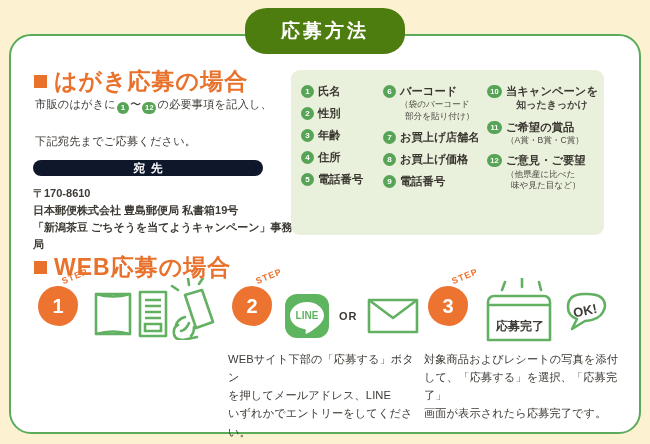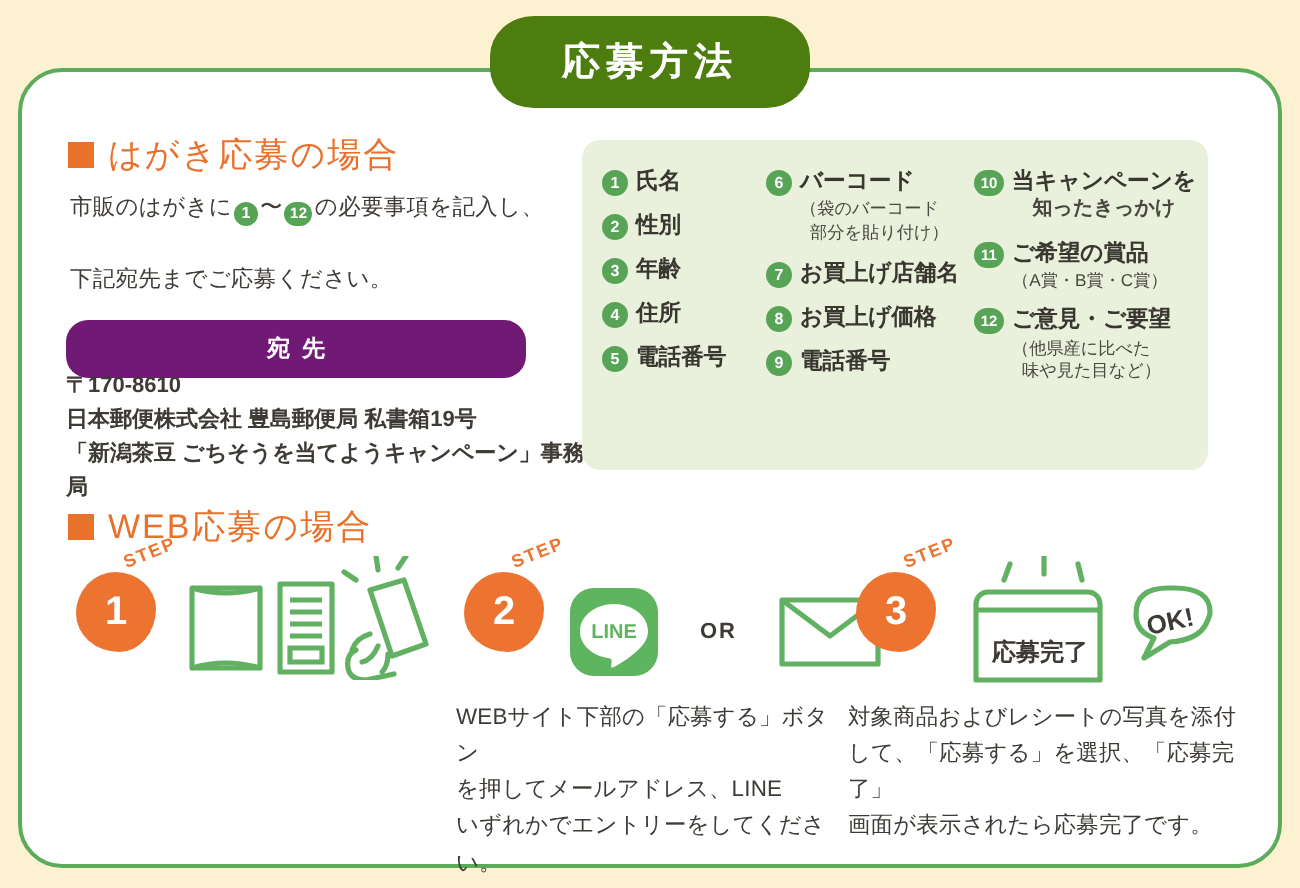--- a/index.html
+++ b/index.html
@@ -25,42 +25,42 @@
     display:flex;align-items:center;justify-content:center;
     z-index:5;
   }
   .title-badge .t{
     color:#ffffff;font-size:19px;font-weight:bold;letter-spacing:3px;
   }
 
   
   .sec-head{
     position:absolute;display:flex;align-items:center;gap:7px;
-    color:#e8712b;font-size:17px;font-weight:normal;letter-spacing:1px;
+    color:#e8712b;font-size:23px;font-weight:bold;letter-spacing:1px;
   }
   .sec-head .sq{width:13px;height:13px;background:#e8712b;display:block;}
   #head-postcard{left:34px;top:66px;}
   #head-web{left:34px;top:252px;}
 
   
   .pc-body{
     position:absolute;left:35px;top:95px;width:250px;
     font-size:11.2px;line-height:1.62;color:#3e3a35;letter-spacing:.2px;
   }
   .pc-body .circ{
     display:inline-block;width:12px;height:12px;border-radius:50%;
     background:#57a457;color:#fff;font-size:8px;line-height:12px;
     text-align:center;vertical-align:-2px;font-weight:bold;margin:0 1px;
   }
   .pc-body .circ.w{width:14px;border-radius:7px;font-size:7.5px;}
 
   
   .addr-pill{
-    position:absolute;left:33px;top:160px;width:230px;height:29px;
-    background:#701a75;border-radius:11px;
+    position:absolute;left:33px;top:160px;width:230px;height:16px;
+    background:#0f172a;border-radius:11px;
     display:flex;align-items:center;justify-content:center;
   }
   .addr-pill .t{color:#fff;font-size:11.5px;font-weight:bold;letter-spacing:6px;text-indent:6px;}
   .addr-lines{
     position:absolute;left:33px;top:185px;width:265px;
     font-size:11px;line-height:1.55;color:#3e3a35;font-weight:bold;letter-spacing:0;
   }
 
   
   .items-panel{
@@ -101,21 +101,21 @@
     transform:rotate(-22deg);transform-origin:left bottom;
   }
   .step-icons{position:absolute;left:56px;top:6px;height:64px;}
   .step-text{
     font-size:11.2px;line-height:1.62;color:#3e3a35;letter-spacing:.1px;
     margin-top:6px;
   }
   .or-word{
     font-size:11px;font-weight:bold;color:#3e3a35;letter-spacing:1px;
   }
-  .mid{display:flex;align-items:center;gap:20px;}
+  .mid{display:flex;align-items:center;gap:9px;}
 </style>
 </head>
 <body>
 
 <div class="page">
 
   <div class="card"></div>
 
   <div class="title-badge">
     <span class="t">応募方法</span>

